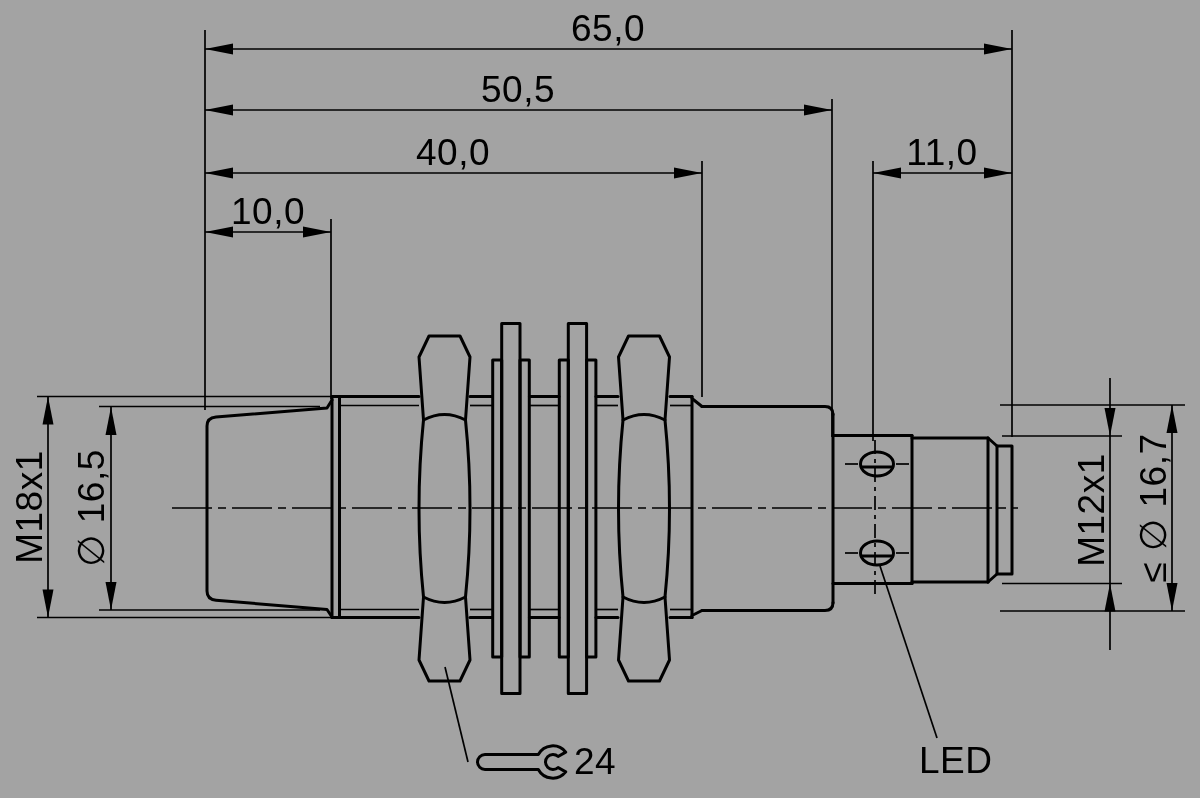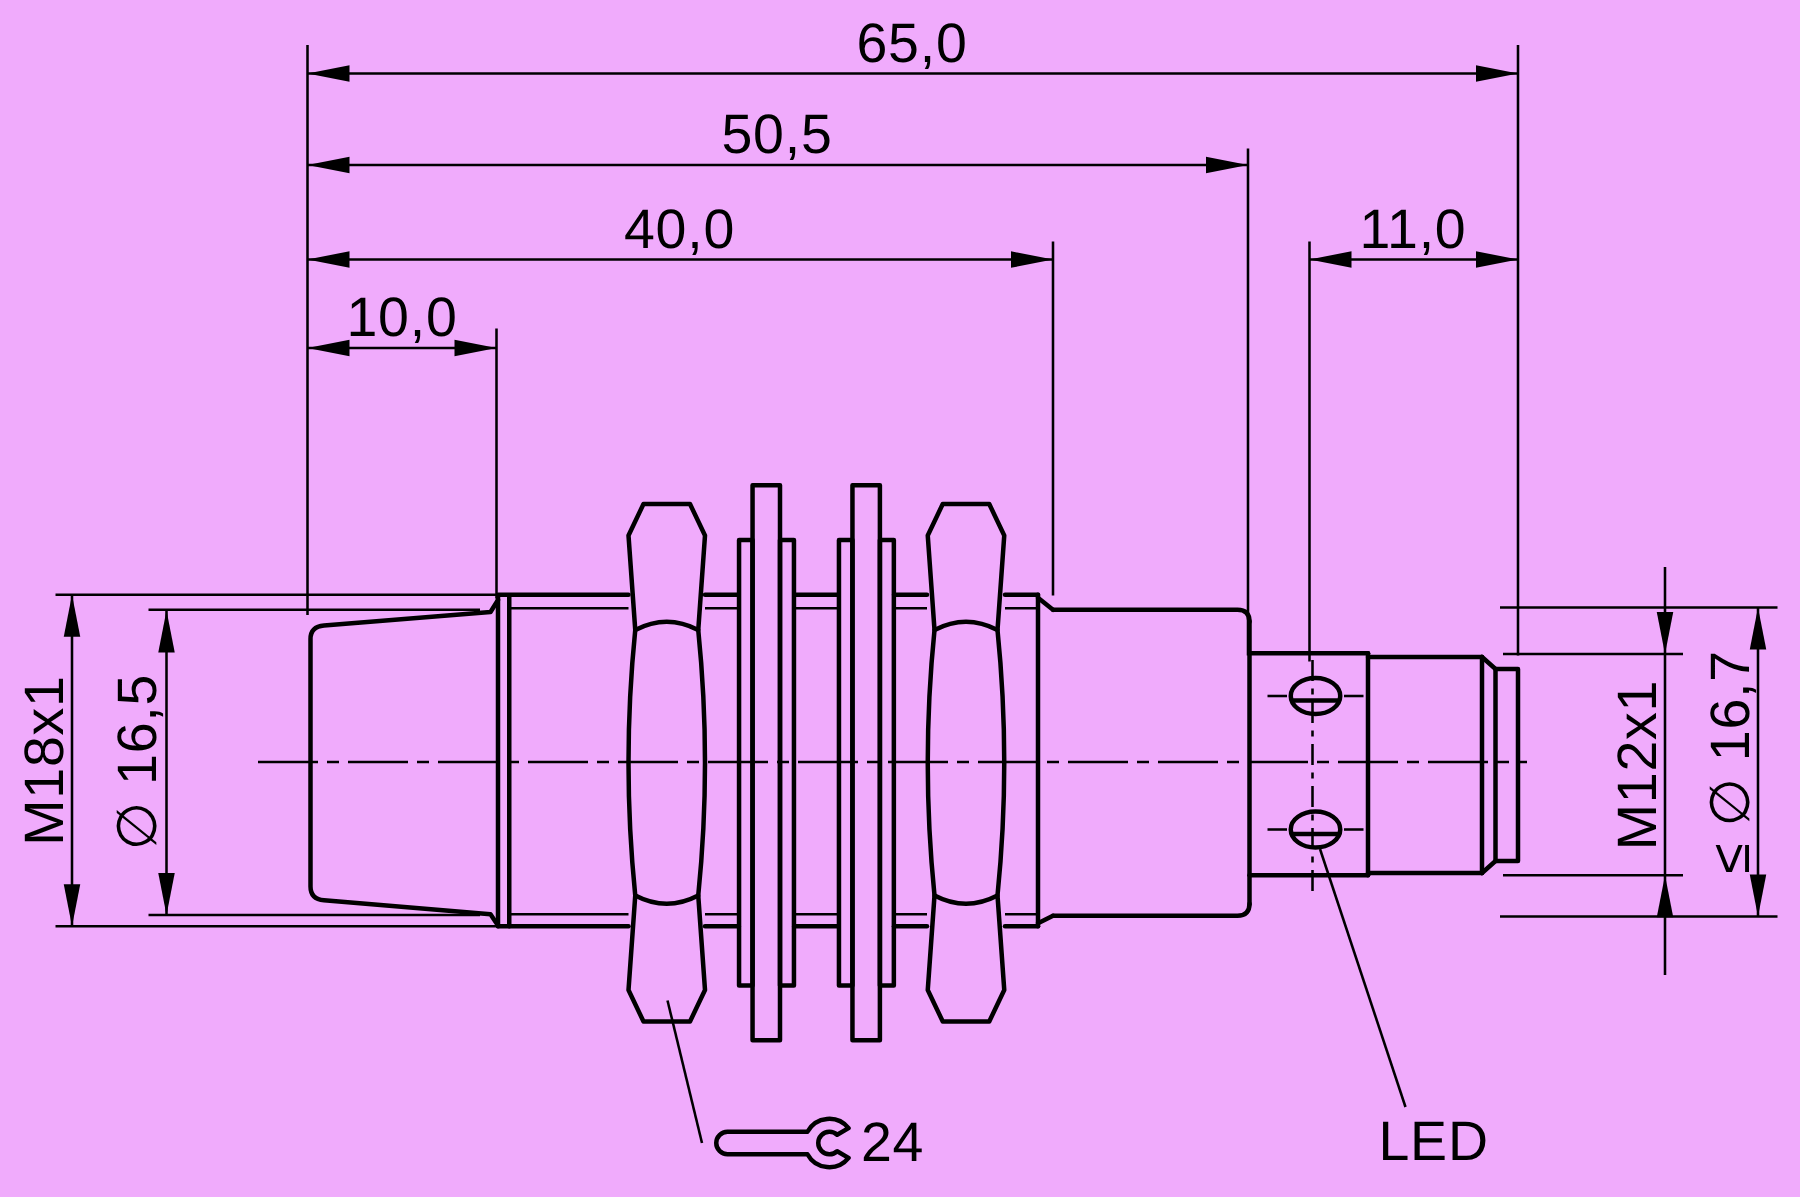--- a/index.html
+++ b/index.html
@@ -1,16 +1,16 @@
 <!DOCTYPE html>
 <html><head>
 <meta charset="utf-8">
 <style>
   html,body{margin:0;padding:0;background:#ffffff;}
-  .stage{position:relative;width:1200px;height:798px;background:#f0abfc;overflow:hidden;}
+  .stage{position:relative;width:1200px;height:798px;background:#a3a3a3;overflow:hidden;}
   svg{display:block;}
   .thin{stroke:#000;stroke-width:1.7;fill:none;}
   .thick{stroke:#000;stroke-width:3;fill:none;stroke-linejoin:round;stroke-linecap:round;}
   .arrow{fill:#000;stroke:none;}
   .axis{stroke:#000;stroke-width:1.7;fill:none;stroke-dasharray:40 6 8 6;}
   .axis-short{stroke:#000;stroke-width:1.7;fill:none;stroke-dasharray:14 5 4 5;}
   text{font-family:"Liberation Sans","DejaVu Sans",sans-serif;font-size:37px;fill:#000;letter-spacing:0.5px;}
 </style>
 </head>
 <body>

